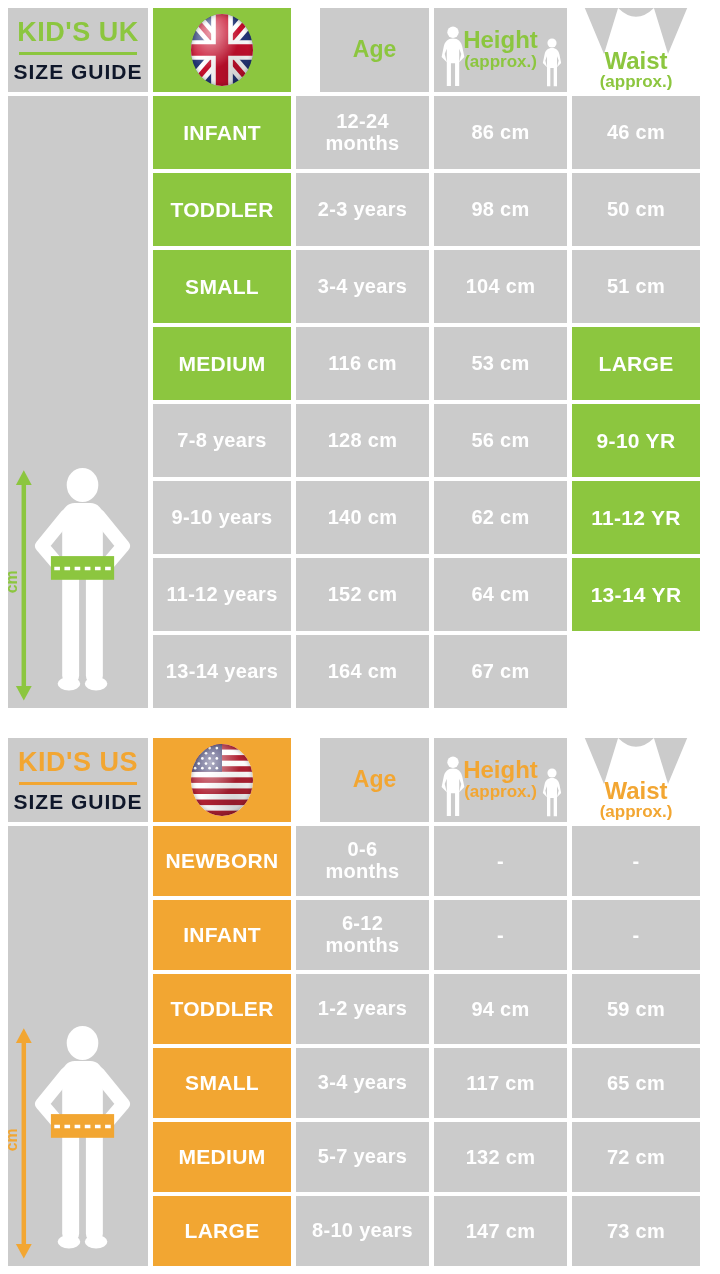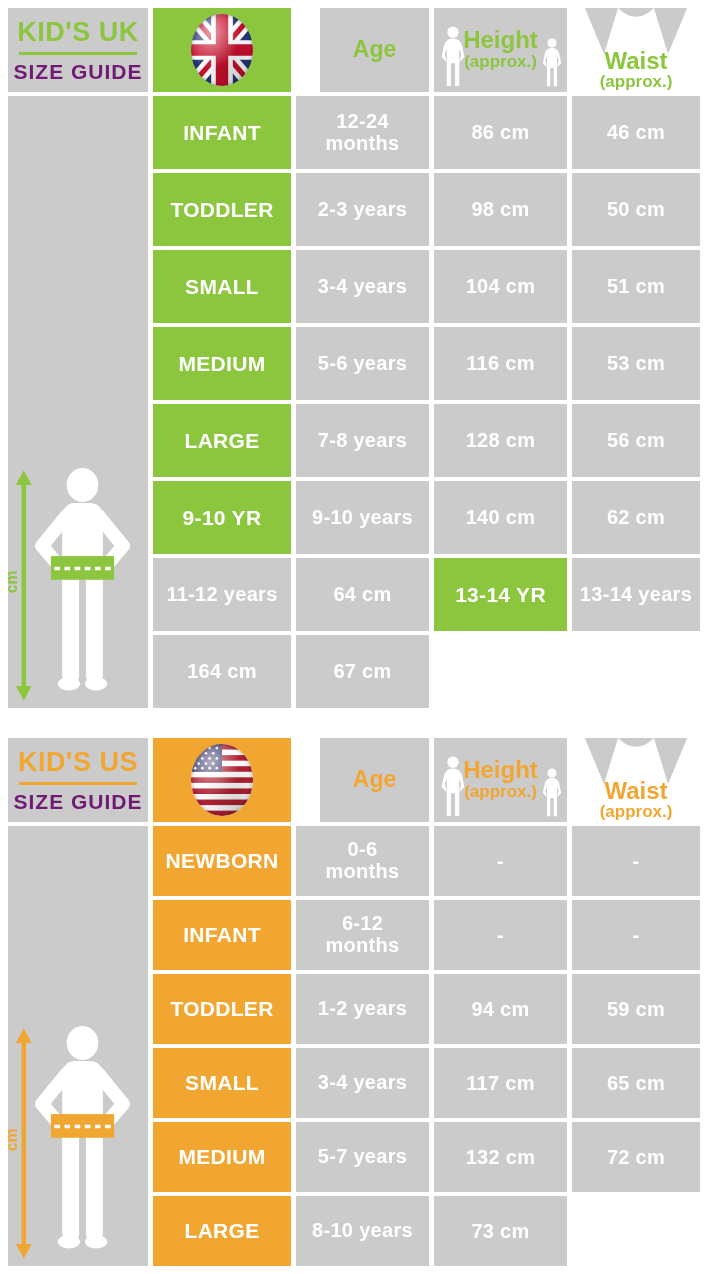--- a/index.html
+++ b/index.html
@@ -29,21 +29,21 @@
 
   
   .cell-title{grid-column:1; grid-row:1; flex-direction:column; gap:3px;}
   .cell-flag {grid-column:2; grid-row:1; background:var(--accent);}
   .cell-age  {grid-column:3; grid-row:1;margin-left:24px;}
   .cell-height{grid-column:4; grid-row:1; position:relative;}
   .cell-waist{grid-column:5; grid-row:1; position:relative;align-items:flex-end;}
 
   .title-main{color:var(--accent); font-size:27px; letter-spacing:.5px;}
   .title-rule{width:118px; height:3px; background:var(--accent); margin:1px 0 2px;}
-  .title-sub{color:#701a75; font-size:21px; letter-spacing:1px;}
+  .title-sub{color:#0f172a; font-size:21px; letter-spacing:1px;}
 
   .hdr-text{color:var(--accent); font-size:24px; line-height:1.02; z-index:2; position:relative;}
   .hdr-approx{color:var(--accent); font-size:17px; line-height:1.1; z-index:2; position:relative;}
   .cell-age .hdr-text{font-size:23px;}
 
   .flag-oval{
     width:62px; height:72px; border-radius:50%;
     overflow:hidden; position:relative;
   }
   .flag-oval svg{display:block; width:100%; height:100%;}
@@ -174,32 +174,33 @@
       <div class="cell value-cell">46 cm</div>
       <div class="cell label-cell">TODDLER</div>
       <div class="cell value-cell age">2-3 years</div>
       <div class="cell value-cell">98 cm</div>
       <div class="cell value-cell">50 cm</div>
       <div class="cell label-cell">SMALL</div>
       <div class="cell value-cell age">3-4 years</div>
       <div class="cell value-cell">104 cm</div>
       <div class="cell value-cell">51 cm</div>
       <div class="cell label-cell">MEDIUM</div>
-      <div class="cell value-cell age">5-6 years</div>
       <div class="cell value-cell">116 cm</div>
       <div class="cell value-cell">53 cm</div>
       <div class="cell label-cell">LARGE</div>
       <div class="cell value-cell age">7-8 years</div>
       <div class="cell value-cell">128 cm</div>
       <div class="cell value-cell">56 cm</div>
       <div class="cell label-cell">9-10 YR</div>
       <div class="cell value-cell age">9-10 years</div>
       <div class="cell value-cell">140 cm</div>
       <div class="cell value-cell">62 cm</div>
+      <div class="cell label-cell">11-12 YR</div>
       <div class="cell value-cell age">11-12 years</div>
+      <div class="cell value-cell">152 cm</div>
       <div class="cell value-cell">64 cm</div>
       <div class="cell label-cell">13-14 YR</div>
       <div class="cell value-cell age">13-14 years</div>
       <div class="cell value-cell">164 cm</div>
       <div class="cell value-cell">67 cm</div>
     </section>
 
   <section class="guide us" style="--accent: #F2A632;">
 
     <div class="cell cell-title">
@@ -322,16 +323,17 @@
       <div class="cell label-cell">SMALL</div>
       <div class="cell value-cell age">3-4 years</div>
       <div class="cell value-cell">117 cm</div>
       <div class="cell value-cell">65 cm</div>
       <div class="cell label-cell">MEDIUM</div>
       <div class="cell value-cell age">5-7 years</div>
       <div class="cell value-cell">132 cm</div>
       <div class="cell value-cell">72 cm</div>
       <div class="cell label-cell">LARGE</div>
       <div class="cell value-cell age">8-10 years</div>
+      <div class="cell value-cell">147 cm</div>
       <div class="cell value-cell">73 cm</div>
     </section>
 
 </div>
 
 </body></html>

